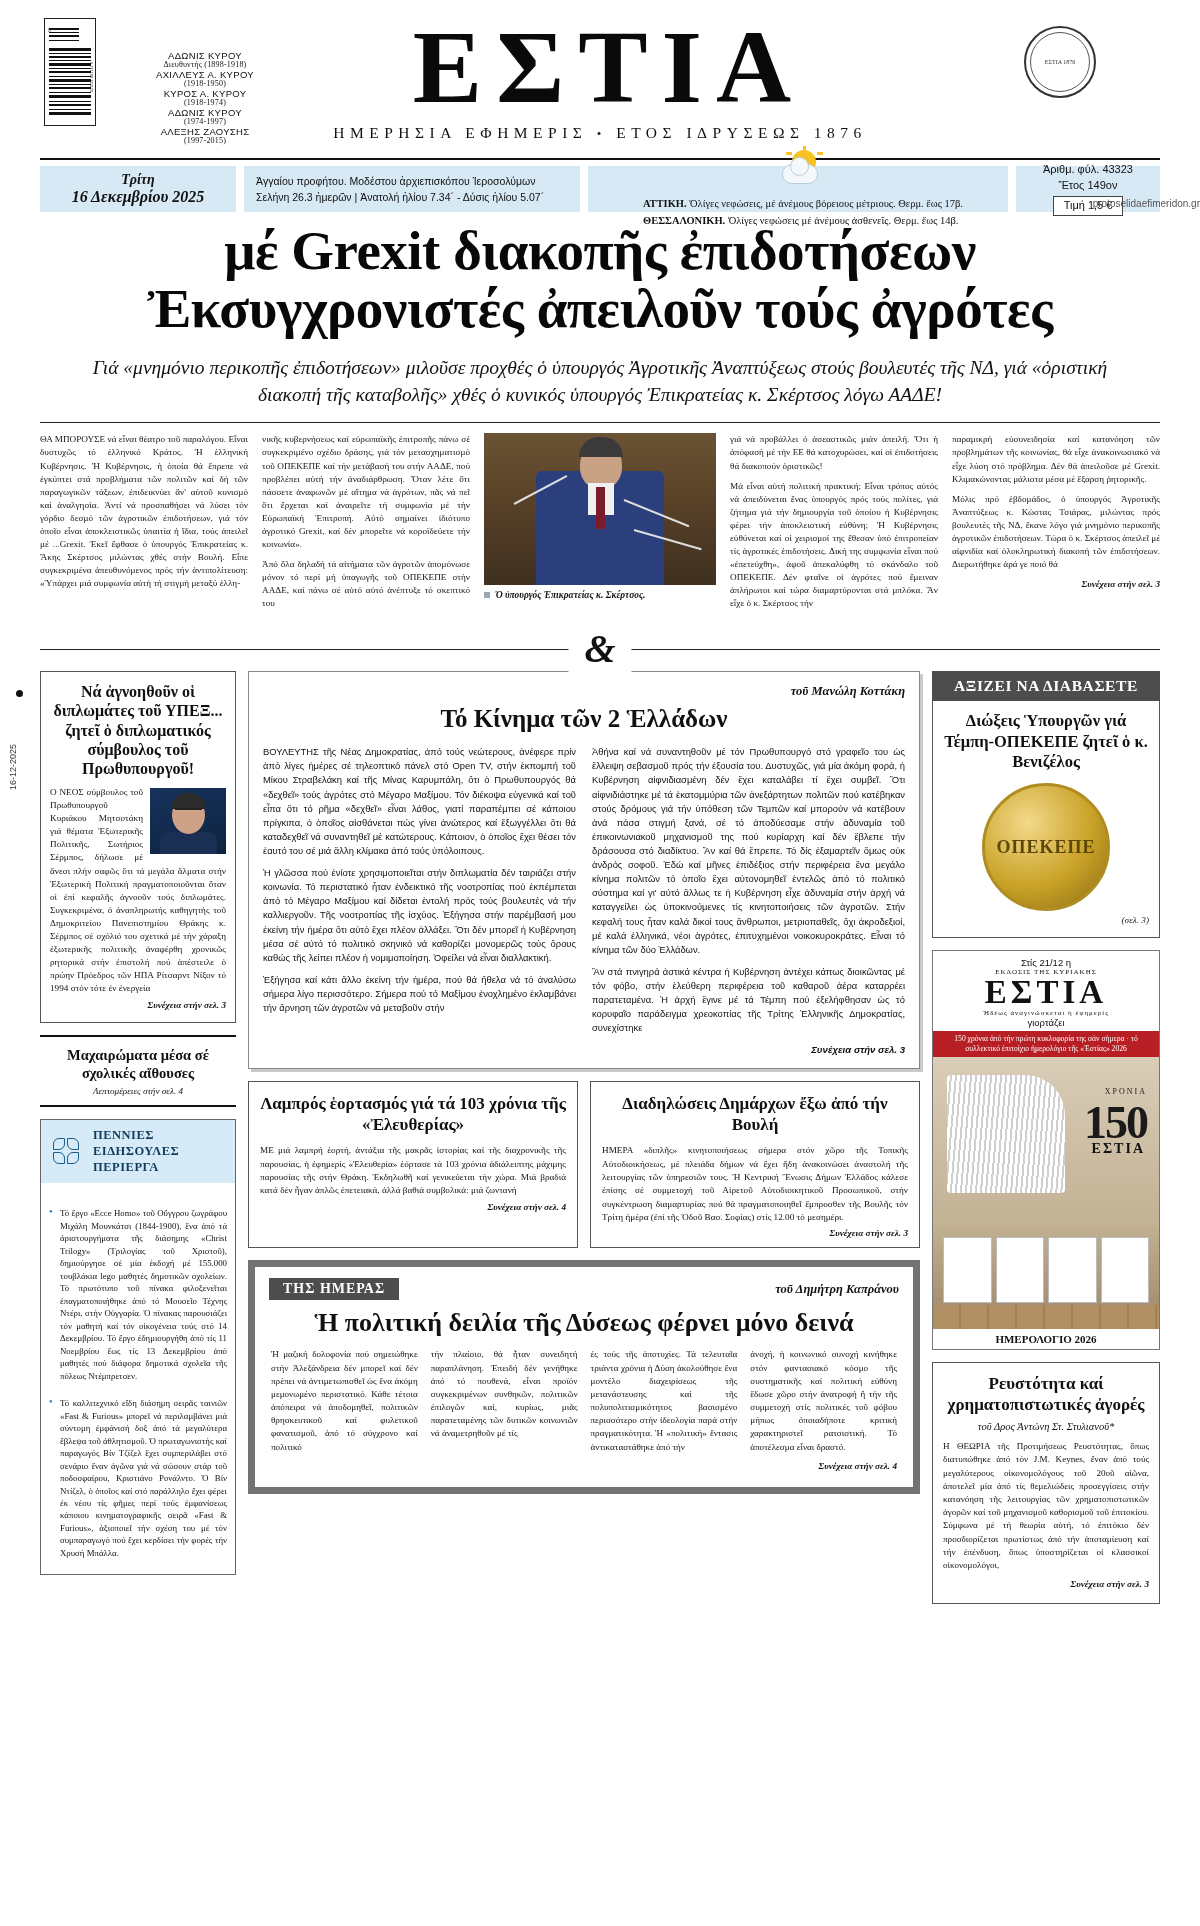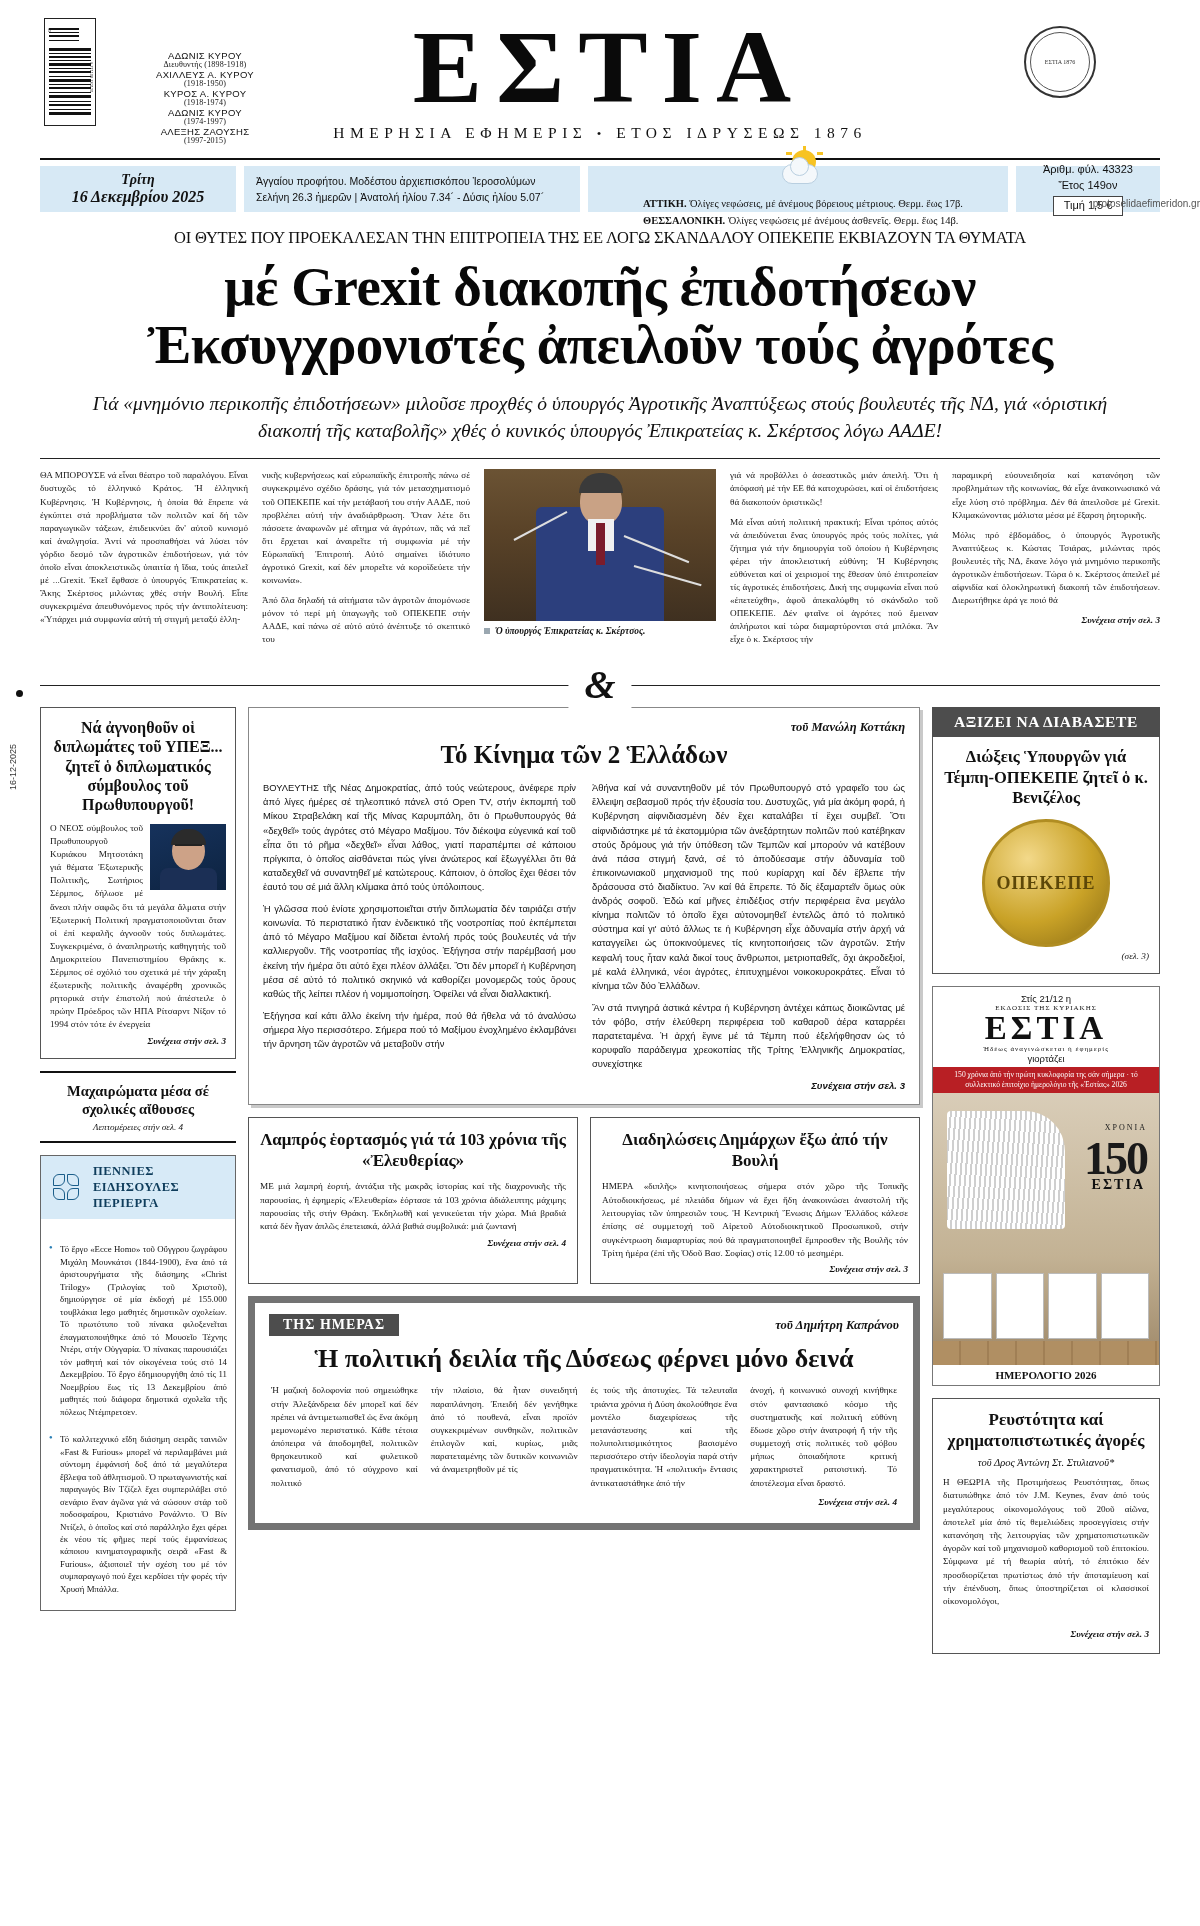--- a/index.html
+++ b/index.html
@@ -156,21 +156,21 @@
   .promo-pages { position:absolute; left:14px; top:18px; width:118px; height:118px; background:repeating-linear-gradient(95deg,#fff 0 3px,#cfcfcf 3px 5px); border-radius:4px 40px 4px 4px; }
   .promo-cal { position:absolute; left:10px; bottom:26px; right:10px; height:66px; display:flex; gap:4px; }
   .promo-cal div { flex:1; background:#fff; border:1px solid #bbb; }
   .promo-floor { position:absolute; left:0; right:0; bottom:0; height:24px; background:repeating-linear-gradient(90deg,#b08f63 0 26px,#a07f55 26px 28px); }
   .promo-cap { font-family:"Liberation Serif",serif; font-weight:bold; font-size:11px; text-align:center; padding:4px; background:#fff; }
 
   .liquid { border:1px solid #555; margin-top:12px; padding:10px 10px 12px; }
   .liquid-title { text-align:center; font-family:"Liberation Serif",serif; font-weight:bold; font-size:17px; line-height:1.25; }
   .liquid-by { text-align:center; font-style:italic; font-size:10.5px; margin-top:6px; }
   .liquid-body { font-size:9.1px; line-height:1.45; text-align:justify; margin-top:8px; }
-  .liquid-body p { margin:0 0 20px 0; }
+  .liquid-body p { margin:0 0 6px 0; }
 
   .sidedate { position:absolute; left:8px; top:790px; transform:rotate(-90deg); transform-origin:left top; font-family:"Liberation Sans",sans-serif; font-size:9px; color:#333; white-space:nowrap; }
   .sidedot { position:absolute; left:16px; top:690px; width:7px; height:7px; border-radius:50%; background:#111; }
 </style>
 </head>
 <body>
 
 <div class="page">
 
   <div class="sidedot"></div>
@@ -261,21 +261,20 @@
       </div>
     </div>
     <div class="ib-gap"></div>
     <div class="ib ib-issue">
       <div>Ἀριθμ. φύλ. 43323</div>
       <div>Ἔτος 149ον</div>
       <div><span class="price">Τιμή 1,5 €</span></div>
     </div>
   </div>
 
-  <div class="kicker">ΟΙ ΘΥΤΕΣ ΠΟΥ ΠΡΟΕΚΑΛΕΣΑΝ ΤΗΝ ΕΠΙΤΡΟΠΕΙΑ ΤΗΣ ΕΕ ΛΟΓΩ ΣΚΑΝΔΑΛΟΥ ΟΠΕΚΕΠΕ ΕΚΒΙΑΖΟΥΝ ΤΑ ΘΥΜΑΤΑ</div>
   <div class="headline">
     <div>μέ Grexit διακοπῆς ἐπιδοτήσεων</div>
     <div>Ἐκσυγχρονιστές ἀπειλοῦν τούς ἀγρότες</div>
   </div>
   <div class="standfirst">Γιά «μνημόνιο περικοπῆς ἐπιδοτήσεων» μιλοῦσε προχθές ὁ ὑπουργός Ἀγροτικῆς Ἀναπτύξεως στούς βουλευτές τῆς ΝΔ, γιά «ὁριστική διακοπή τῆς καταβολῆς» χθές ὁ κυνικός ὑπουργός Ἐπικρατείας κ. Σκέρτσος λόγω ΑΑΔΕ!</div>
   <div class="rule-thin"></div>
 
   <div class="lead">
     <div class="lead-col">
       <p>ΘΑ ΜΠΟΡΟΥΣΕ νά εἶναι θέατρο τοῦ παραλόγου. Εἶναι δυστυχῶς τό ἑλληνικό Κράτος. Ἡ ἑλληνική Κυβέρνησις. Ἡ Κυβέρνησις, ἡ ὁποία θά ἔπρεπε νά ἐγκύπτει στά προβλήματα τῶν πολιτῶν καί δή τῶν παραγωγικῶν τάξεων, ἐπιδεικνύει ἄν' αὐτοῦ κυνισμό καί ἀναλγησία. Ἀντί νά προσπαθήσει νά λύσει τόν γόρδιο δεσμό τῶν ἀγροτικῶν ἐπιδοτήσεων, γιά τόν ὁποῖο εἶναι ἀποκλειστικῶς ὑπαιτία ἡ ἴδια, τούς ἀπειλεῖ μέ ...Grexit. Ἐκεῖ ἔφθασε ὁ ὑπουργός Ἐπικρατείας κ. Ἄκης Σκέρτσος μιλώντας χθές στήν Βουλή. Εἶπε συγκεκριμένα ἀπευθυνόμενος πρός τήν ἀντιπολίτευση: «Ὑπάρχει μιά συμφωνία αὐτή τή στιγμή μεταξύ ἑλλη-</p>

